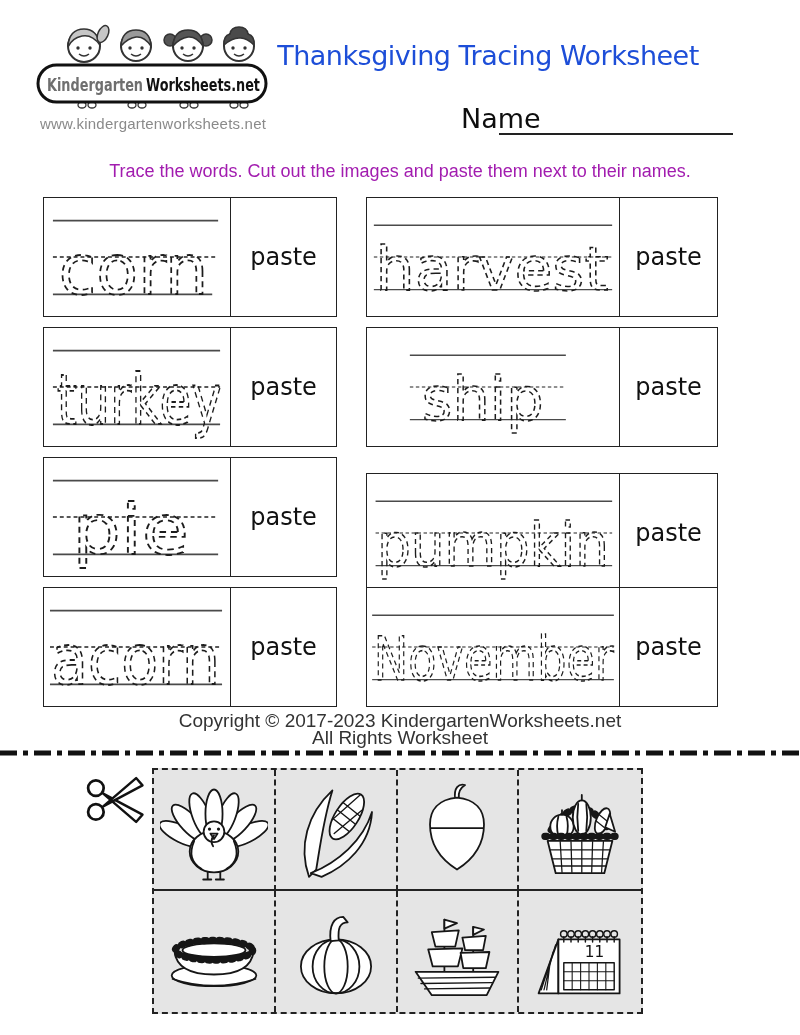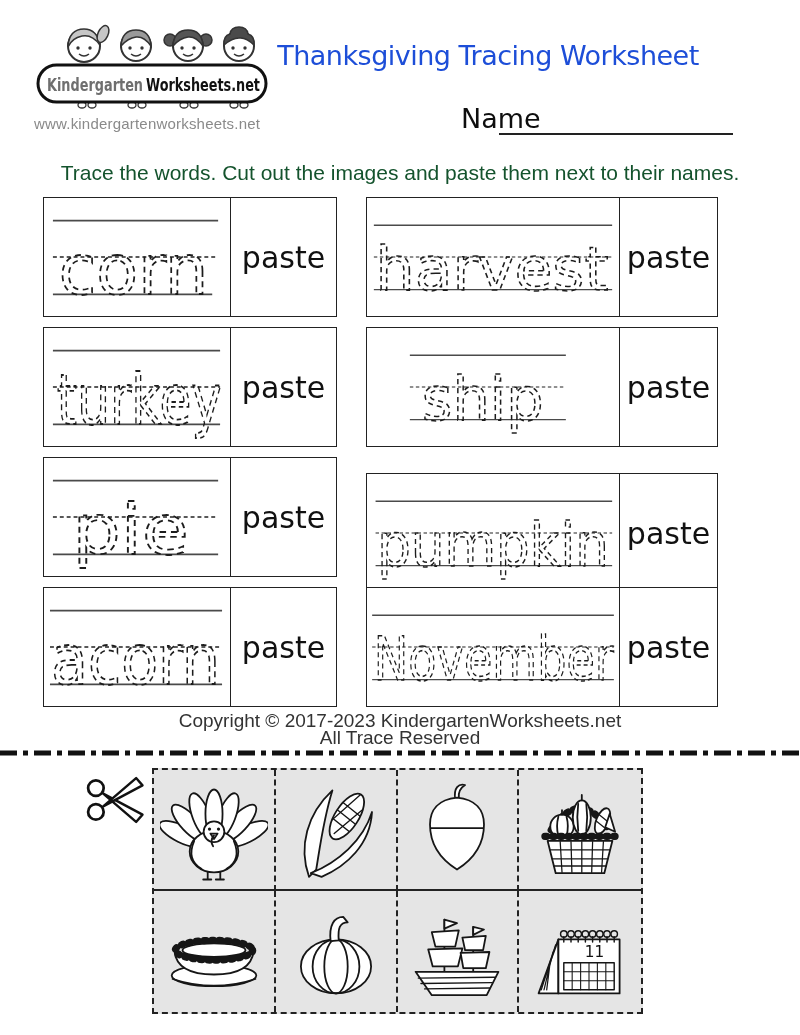--- a/index.html
+++ b/index.html
@@ -1,41 +1,41 @@
 <!DOCTYPE html>
 <html><head>
 <meta charset="utf-8">
 <style>
   html,body{margin:0;padding:0;background:#fff;}
   #page{position:relative;width:800px;height:1035px;background:#fff;overflow:hidden;
         font-family:"Liberation Sans",sans-serif;color:#111;}
   .abs{position:absolute;}
 
   
-  #logo-url{position:absolute;left:34px;top:115px;width:238px;
+  #logo-url{position:absolute;left:34px;top:115px;width:238px;text-align:center;
             font-size:15px;color:#8a8a8a;letter-spacing:.2px;}
   #page-title{position:absolute;left:268px;top:40px;width:440px;text-align:center;
               font-family:"DejaVu Sans",sans-serif;font-size:27px;letter-spacing:-.5px;
               white-space:nowrap;color:#1d4ed8;}
   #name-label{position:absolute;left:430px;top:103px;font-family:"DejaVu Sans",sans-serif;
               font-size:27px;color:#0e0e0e;margin-left:31px;}
   #name-line{position:absolute;left:499px;top:133px;width:234px;border-top:2px solid #222;}
 
   #instruction{position:absolute;left:0;top:161px;width:800px;text-align:center;
-               font-size:21px;color:#14532d;}
+               font-size:18px;color:#a21caf;}
 
   
   #sheet{position:absolute;left:43px;top:197px;width:716px;height:510px;}
   .trace-box{position:absolute;height:120px;border:1.6px solid #222;display:flex;
              box-sizing:border-box;background:#fff;}
   .trace-box.left{left:0;width:294px;}
   .trace-box.right{left:323px;width:352px;}
   .word-area{flex:1 1 auto;height:100%;}
   .paste-area{flex:0 0 auto;border-left:1.6px solid #222;display:flex;align-items:center;
-              justify-content:center;font-family:"DejaVu Sans",sans-serif;font-size:30px;color:#111;}
+              justify-content:center;font-family:"DejaVu Sans",sans-serif;font-size:24px;color:#111;}
   .trace-box.left  .paste-area{width:105px;}
   .trace-box.right .paste-area{width:97px;}
   .guide-solid{stroke:#4a4a4a;stroke-width:1.6;}
   .guide-dash{stroke:#222;stroke-width:1.3;stroke-dasharray:4 3;}
   .trace{font-family:"DejaVu Sans",sans-serif;font-size:70px;fill:none;stroke:#1c1c1c;
          stroke-width:1.8;stroke-dasharray:6 4.5;}
 
   
   #copyright{position:absolute;left:0;top:712px;width:800px;text-align:center;
              font-size:19px;color:#333;line-height:17px;}
@@ -198,21 +198,21 @@
         <line class="guide-dash" x1="6" y1="60" x2="288" y2="60"></line>
         <line class="guide-solid" x1="6" y1="98" x2="288" y2="98"></line>
         <text class="trace" x="8" y="98" textLength="280" lengthAdjust="spacingAndGlyphs">November</text>
       </svg>
       <div class="paste-area">paste</div>
     </div>
   </div>
 
   <div id="copyright">
     <div>Copyright © 2017-2023 KindergartenWorksheets.net</div>
-    <div>All Trace Reserved</div>
+    <div>All Rights Worksheet</div>
   </div>
 
   <svg id="cut-line" viewBox="0 0 800 10">
     <line x1="0" y1="5" x2="800" y2="5" stroke="#111" stroke-width="5" stroke-dasharray="17 6 5 6"></line>
   </svg>
   <svg id="scissors" width="64" height="64" viewBox="0 0 70 70">
     <path d="M21,28 L64,51 L57,59 Z" fill="#fff" stroke="#111" stroke-width="2.6" stroke-linejoin="round"></path>
     <path d="M21,42 L64,19 L57,11 Z" fill="#fff" stroke="#111" stroke-width="2.6" stroke-linejoin="round"></path>
     <circle cx="13" cy="22" r="8.5" fill="#fff" stroke="#111" stroke-width="3"></circle>
     <circle cx="13" cy="48" r="8.5" fill="#fff" stroke="#111" stroke-width="3"></circle>

